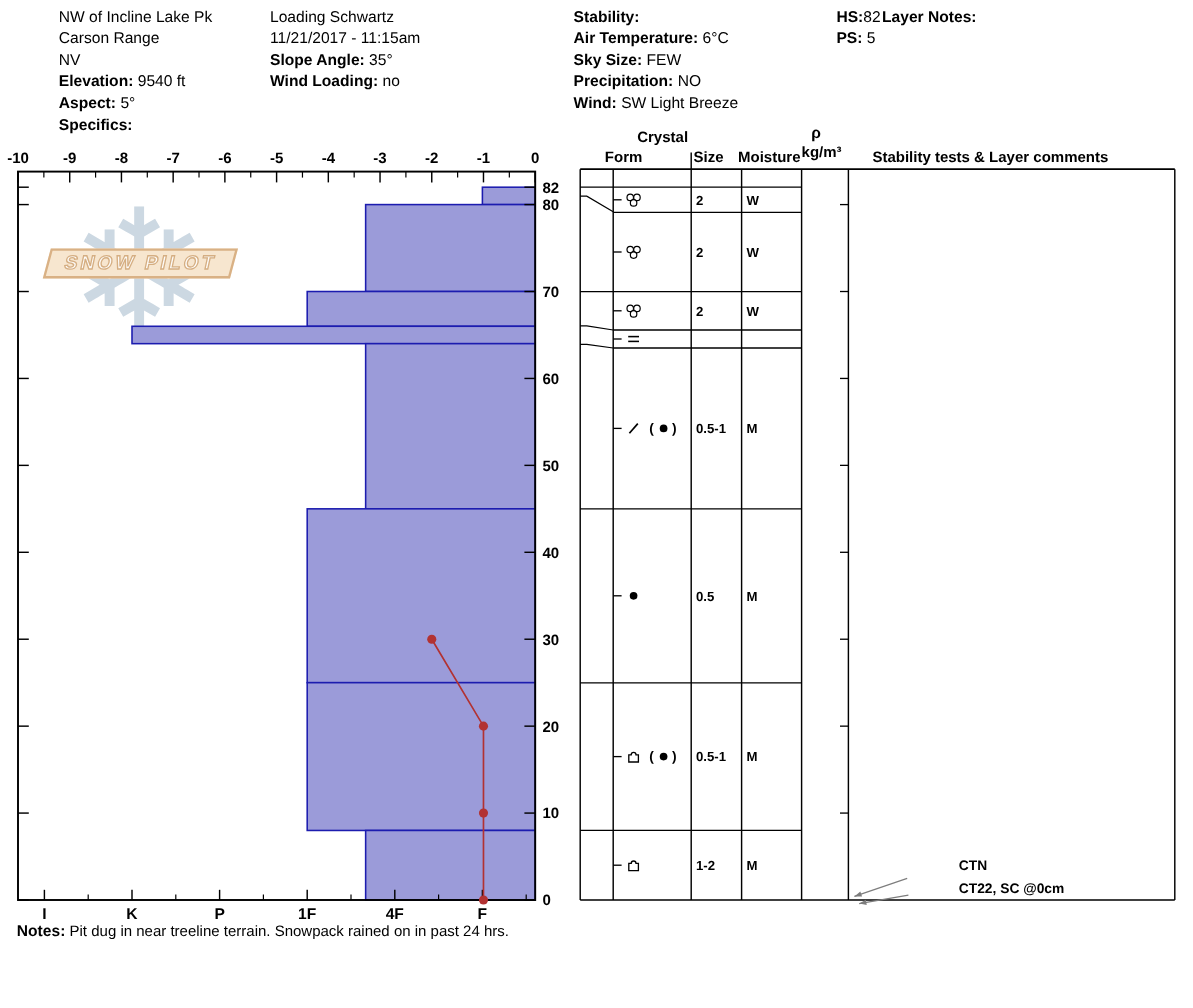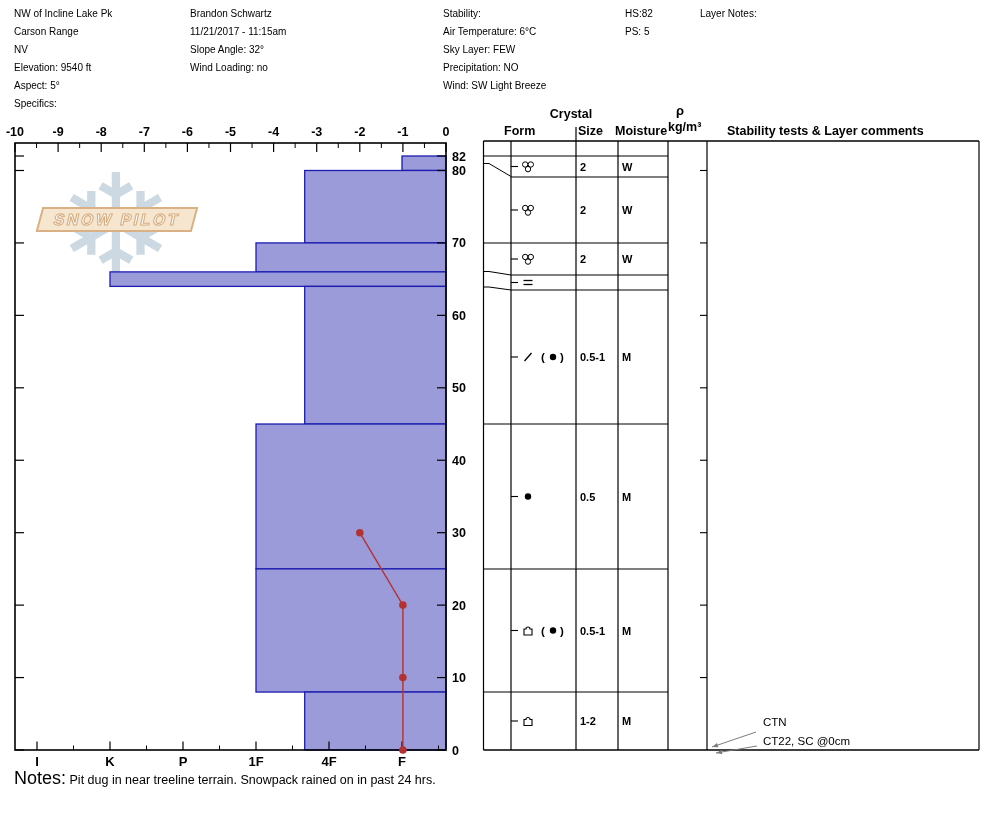--- a/index.html
+++ b/index.html
@@ -1,24 +1,24 @@
 <!DOCTYPE html>
 <html><head>
 <meta charset="utf-8">
 <style>
   html,body{margin:0;padding:0;background:#fff;}
   body{width:994px;height:840px;position:relative;overflow:hidden;
        font-family:"Liberation Sans", sans-serif;color:#000;}
   .abs{position:absolute;}
-  .hcol{font-size:10px;line-height:18px;white-space:nowrap;}
-  .b{font-weight:normal;}
+  .hcol{font-size:13px;line-height:18px;white-space:nowrap;margin-left:35px;}
+  .b{font-weight:bold;}
   .colhead{position:absolute;font-size:12.5px;font-weight:bold;white-space:nowrap;}
-  .stab-label{position:absolute;font-size:11.5px;font-weight:normal;white-space:nowrap;}
+  .stab-label{position:absolute;font-size:11.5px;font-weight:bold;white-space:nowrap;margin-left:36px;}
   #notes{position:absolute;left:14px;top:768px;font-size:12.5px;white-space:nowrap;}
-  #notes .b{font-size:18px;}
+  #notes .b{font-size:13px;}
   
   #flake{position:absolute;left:36px;top:146px;width:160px;height:170px;
          font-size:140px;line-height:160px;text-align:center;}
   #brand-band{position:absolute;left:39px;top:207px;width:152px;height:21px;
           transform:skewX(-15deg);border:2px solid;display:flex;
           align-items:center;justify-content:center;}
   #brand-text{font-size:16px;font-weight:bold;letter-spacing:2.5px;
           color:#fdfbf8;-webkit-text-stroke:1.1px #d5ae82;transform:skewX(3deg);}
   svg{position:absolute;left:0;top:0;}
   svg text{font-family:"Liberation Sans", sans-serif;}
@@ -206,44 +206,44 @@
 <div class="abs hcol" style="left:14px;top:5px;">
   <div>NW of Incline Lake Pk</div>
   <div>Carson Range</div>
   <div>NV</div>
   <div><span class="b">Elevation:</span> <span>9540 ft</span></div>
   <div><span class="b">Aspect:</span> <span>5°</span></div>
   <div><span class="b">Specifics:</span> <span></span></div>
 </div>
 
 <div class="abs hcol" style="left:190px;top:5px;">
-  <div>Brandon Schwartz</div>
+  <div>Loading Schwartz</div>
   <div>11/21/2017 - 11:15am</div>
-  <div><span class="b">Slope Angle:</span> <span>32°</span></div>
+  <div><span class="b">Slope Angle:</span> <span>35°</span></div>
   <div><span class="b">Wind Loading:</span> <span>no</span></div>
 </div>
 
 <div class="abs hcol" style="left:443px;top:5px;">
   <div><span class="b">Stability:</span> <span></span></div>
   <div><span class="b">Air Temperature:</span> <span>6°C</span></div>
-  <div><span class="b">Sky Layer:</span> <span>FEW</span></div>
+  <div><span class="b">Sky Size:</span> <span>FEW</span></div>
   <div><span class="b">Precipitation:</span> <span>NO</span></div>
   <div><span class="b">Wind:</span>&nbsp;<span>SW Light Breeze</span></div>
 </div>
 
-<div class="abs hcol" style="left:625px;top:5px;">
+<div class="abs hcol" style="left:662px;top:5px;">
   <div><span class="b">HS:</span><span>82</span></div>
   <div><span class="b">PS:</span> <span>5</span></div>
 </div>
 
 <div class="abs hcol" style="left:700px;top:5px;">
   <div><span class="b">Layer Notes:</span> <span></span></div>
 </div>
 
-<div class="colhead" style="left:531px;top:107px;width:80px;text-align:center;">Crystal</div>
+<div class="colhead" style="left:531px;top:107px;width:80px;">Crystal</div>
 <div class="colhead" style="left:504px;top:124px;">Form</div>
 <div class="colhead" style="left:578px;top:124px;">Size</div>
 <div class="colhead" style="left:615px;top:124px;">Moisture</div>
 <div class="colhead" style="left:672px;top:103px;width:16px;text-align:center;font-size:13px;">ρ</div>
 <div class="colhead" style="left:668px;top:120px;text-align:right;">kg/m³</div>
 <div class="colhead" style="left:727px;top:124px;">Stability tests &amp; Layer comments</div>
 
 <div class="stab-label" style="left:763px;top:716px;">CTN</div>
 <div class="stab-label" style="left:763px;top:735px;">CT22, SC @0cm</div>
 

